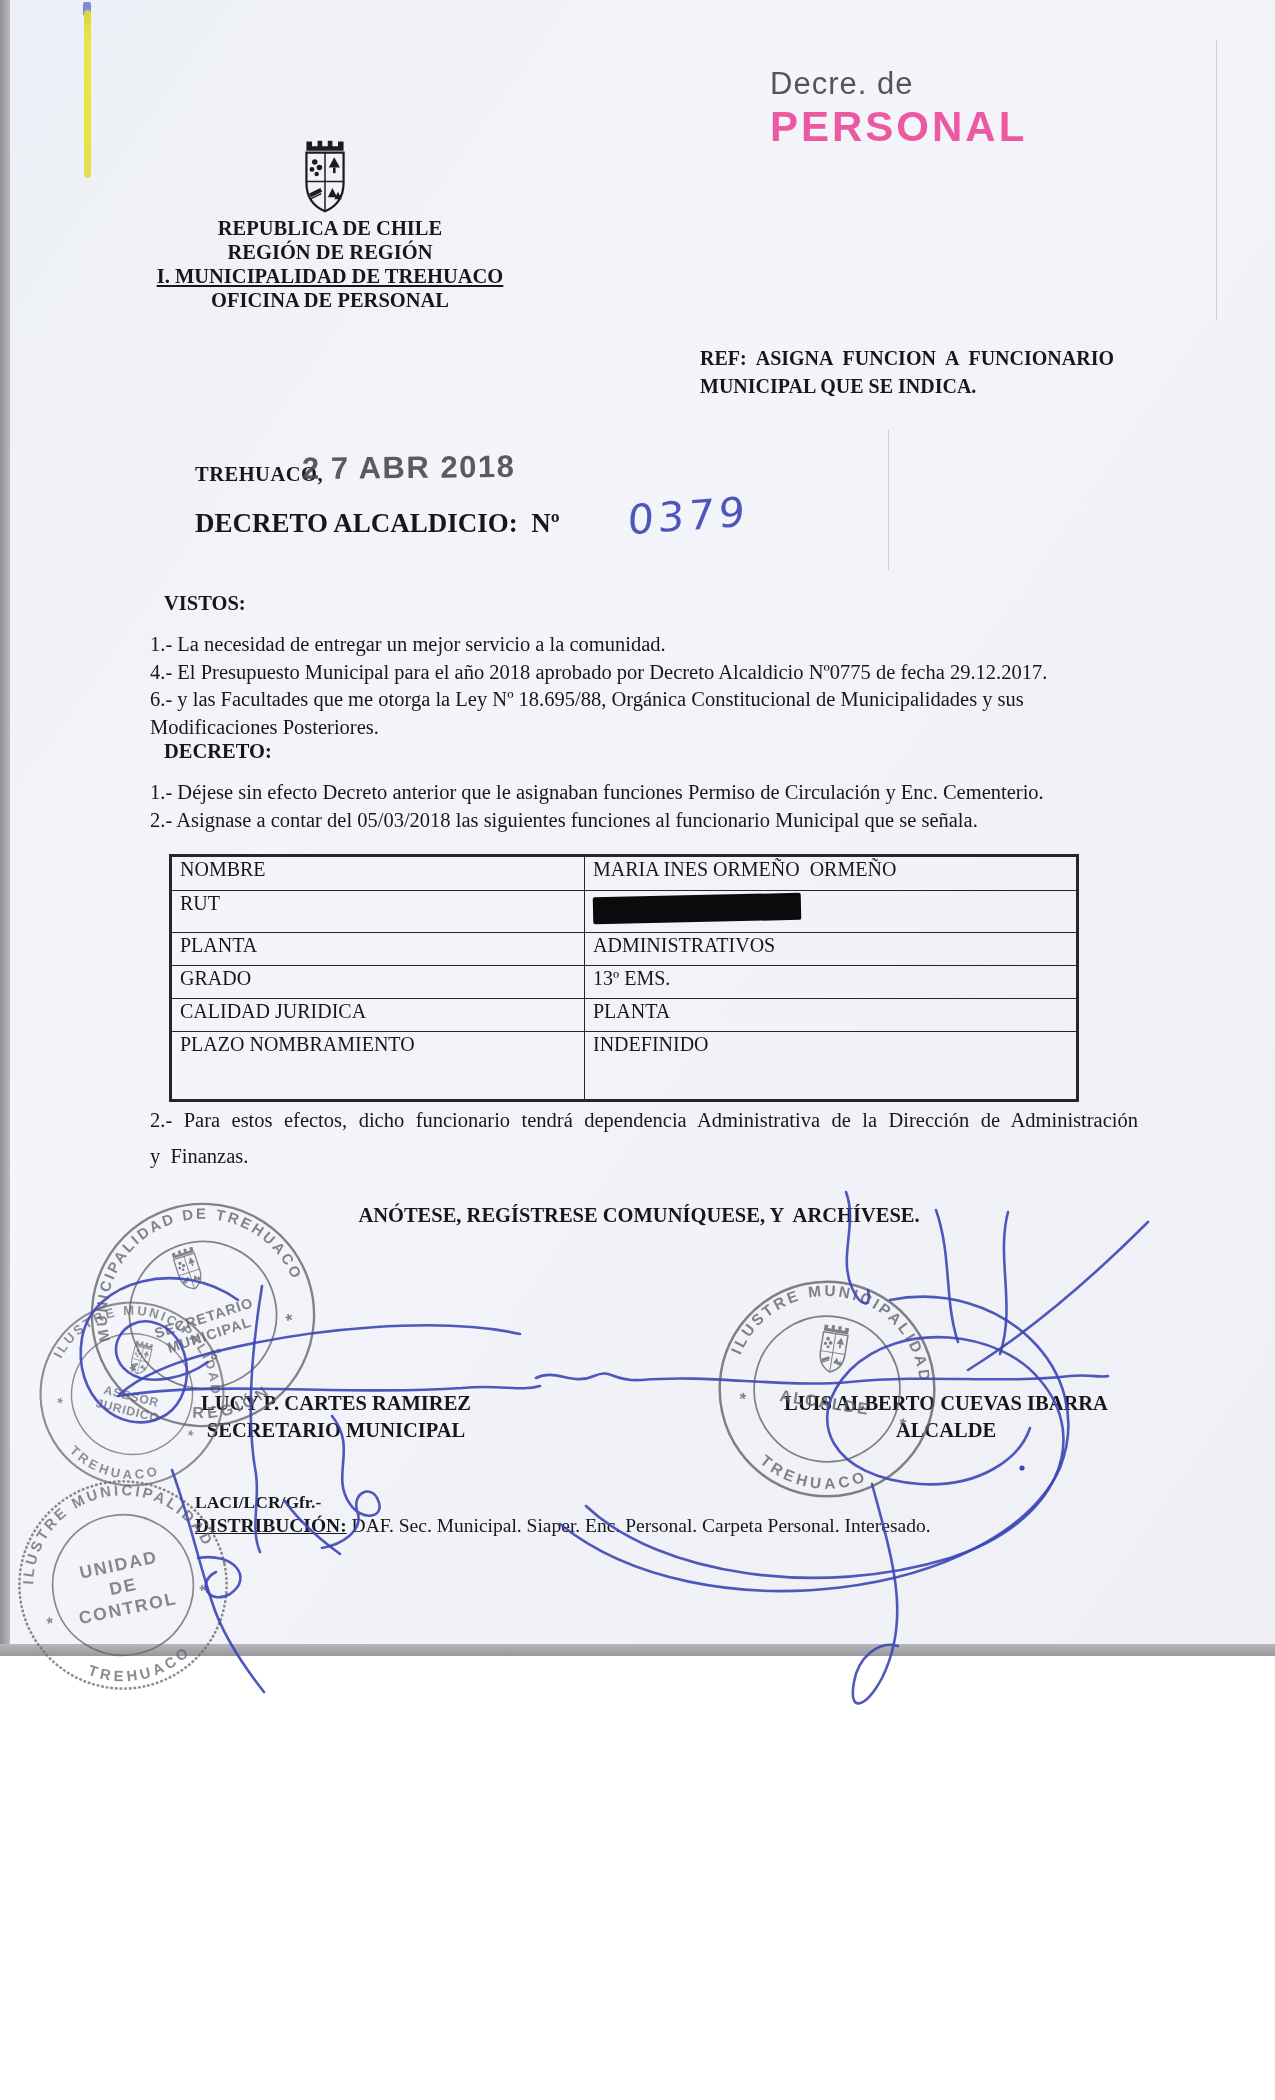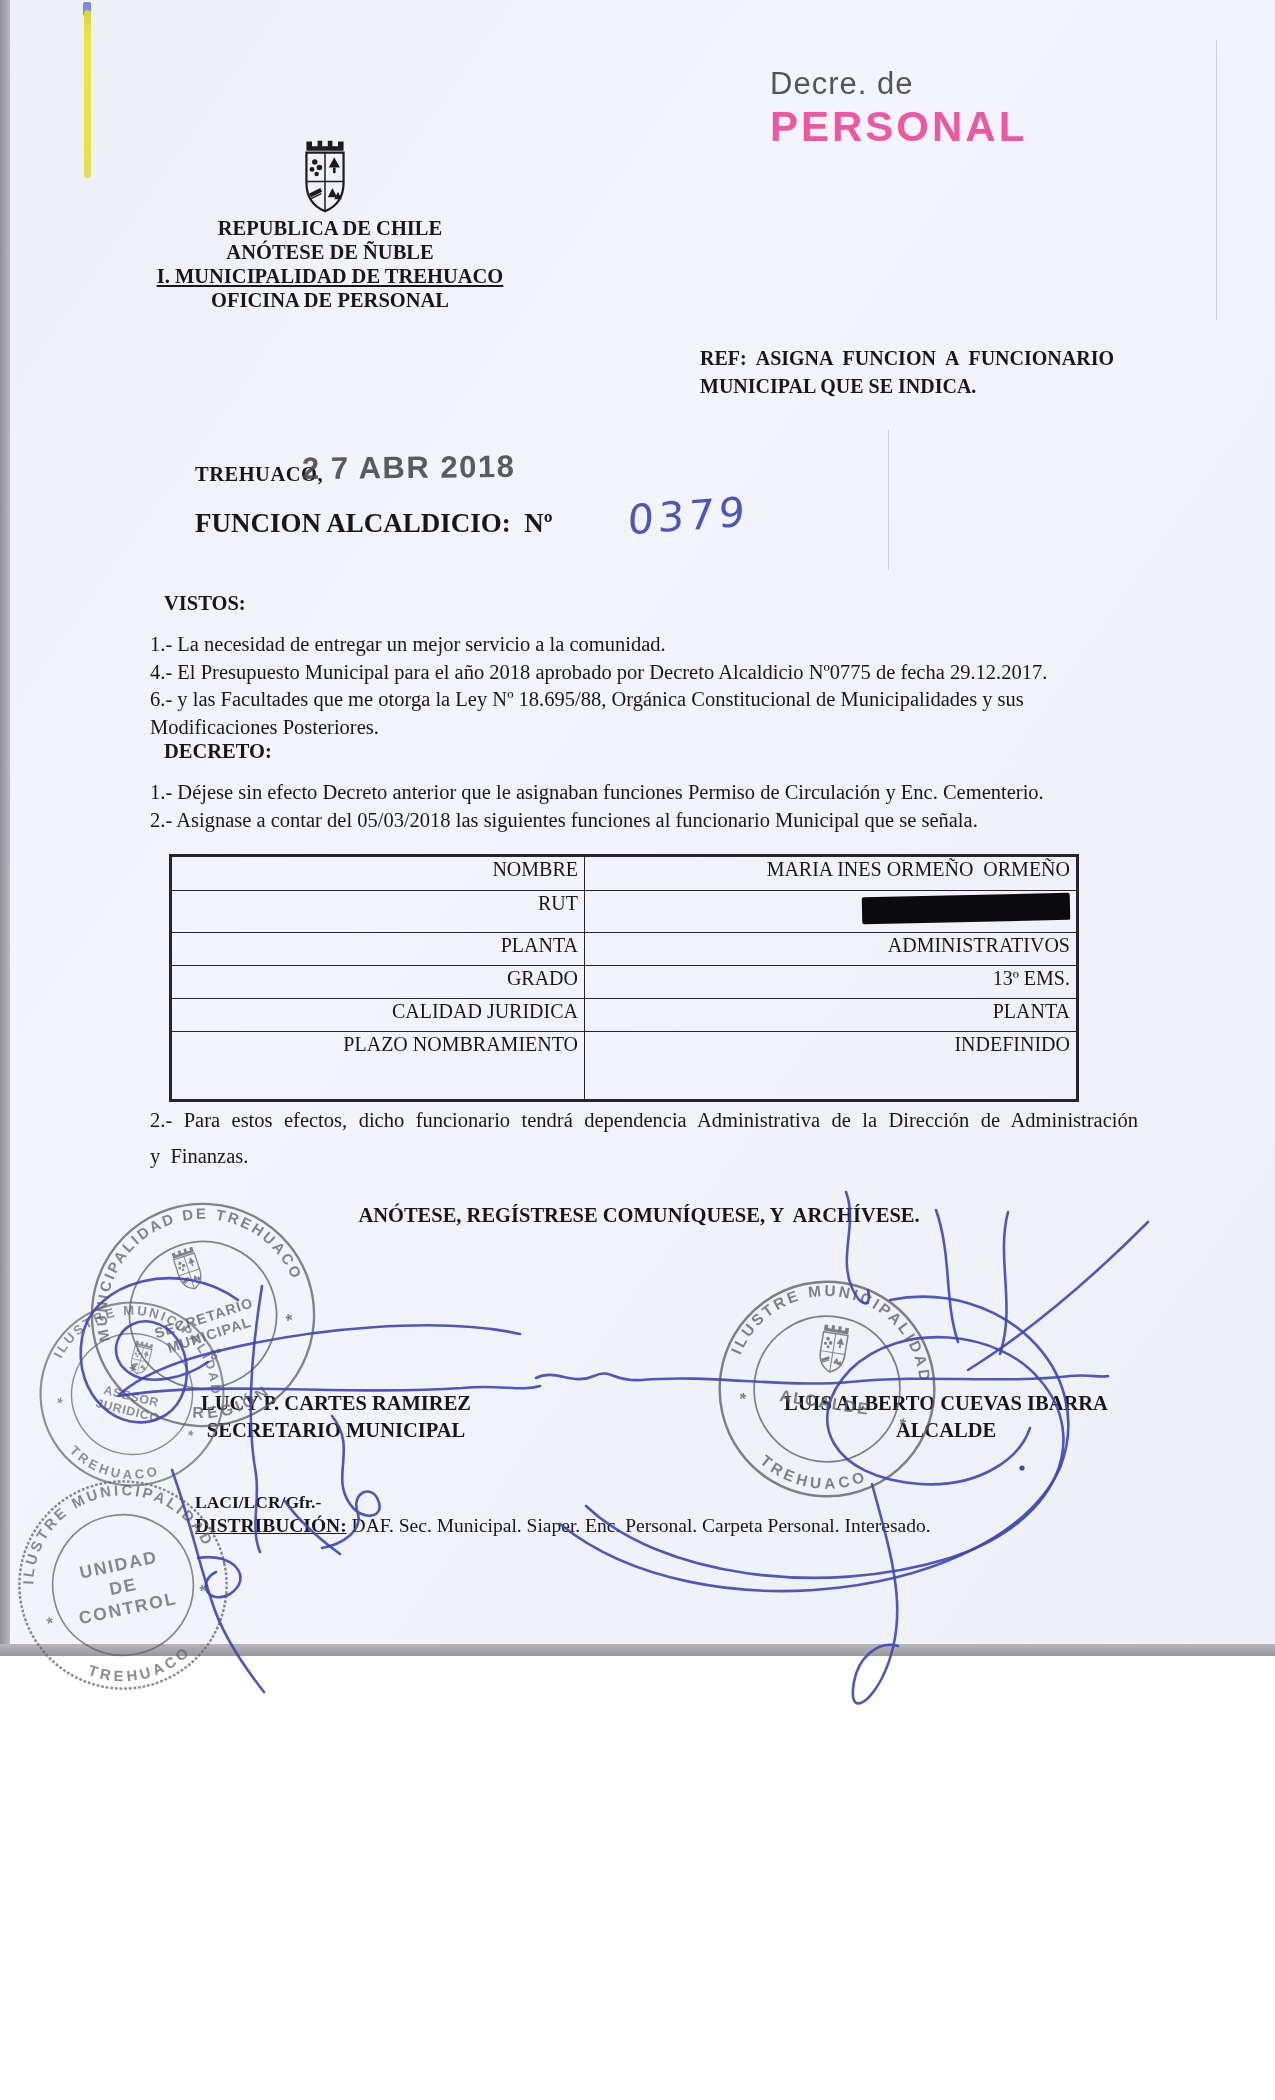--- a/index.html
+++ b/index.html
@@ -49,21 +49,21 @@
   
   .blk{position:absolute;left:150px;width:988px;font-size:20.5px;line-height:27.4px;}
   .blk h4{margin:14px;font-size:20.5px;}
   .blk p{margin:0;}
   .vistos{top:576px;}
   .decreto{top:724px;}
 
   
   table.decree{position:absolute;left:170px;top:855px;width:908px;border-collapse:collapse;
                font-size:20px;table-layout:fixed;}
-  table.decree td{border:1.6px solid #26262a;padding:1px 6px 2px 8px;vertical-align:top;white-space:pre-wrap;text-align:right;}
+  table.decree td{border:1.6px solid #26262a;padding:1px 6px 2px 8px;vertical-align:top;white-space:pre-wrap;}
   table.decree{border:2.5px solid #26262a;outline:1px solid #26262a;}
   td.lbl{width:398px;}
   .redact{display:inline-block;width:208px;height:27px;background:#0b0b0e;border-radius:2px;
           transform:rotate(-1.2deg);margin-top:3px;}
   .cargo-line{display:flex;}
   .cargo-line .dash{display:inline-block;width:48px;padding-left:4px;}
   td.plazo-val{vertical-align:bottom;padding-bottom:3px;height:64px;}
   td.rh-nombre{height:30px;} td.rh-rut{height:38px;} td.rh-sm{height:29px;}
 
   .para2{position:absolute;left:150px;top:1102px;width:988px;font-size:20.5px;line-height:36px;
@@ -128,31 +128,31 @@
   <div class="decre-stamp">
     <div class="decre-l1">Decre. de</div>
     <div class="decre-l2">PERSONAL</div>
   </div>
 
   <svg class="coa" viewBox="0 0 60 84">
       <use href="#coa"></use>
     </svg>
   <div class="hdr">
     <div>REPUBLICA DE CHILE</div>
-    <div>ANÓTESE DE ÑUBLE</div>
+    <div>REGIÓN DE REGIÓN</div>
     <div class="u">I. MUNICIPALIDAD DE TREHUACO</div>
     <div>OFICINA DE PERSONAL</div>
   </div>
 
   <div class="refblk">REF: ASIGNA FUNCION A FUNCIONARIO MUNICIPAL QUE SE INDICA.</div>
 
   <div class="city">TREHUACO,</div>
   <div class="datestamp">2 7 ABR 2018</div>
 
-  <div class="decree-title">FUNCION ALCALDICIO:  Nº</div>
+  <div class="decree-title">DECRETO ALCALDICIO:  Nº</div>
   <div class="decree-num">0379</div>
 
   <div class="blk vistos">
     <h4>VISTOS:</h4>
     <p>1.-  La necesidad de entregar un mejor servicio a la comunidad.</p>
     <p>4.- El Presupuesto Municipal para el año 2018 aprobado por Decreto Alcaldicio Nº0775 de fecha 29.12.2017.</p>
     <p>6.- y las Facultades que me otorga la Ley Nº 18.695/88, Orgánica Constitucional de Municipalidades y sus Modificaciones Posteriores.</p>
   </div>
 
   <div class="blk decreto">

